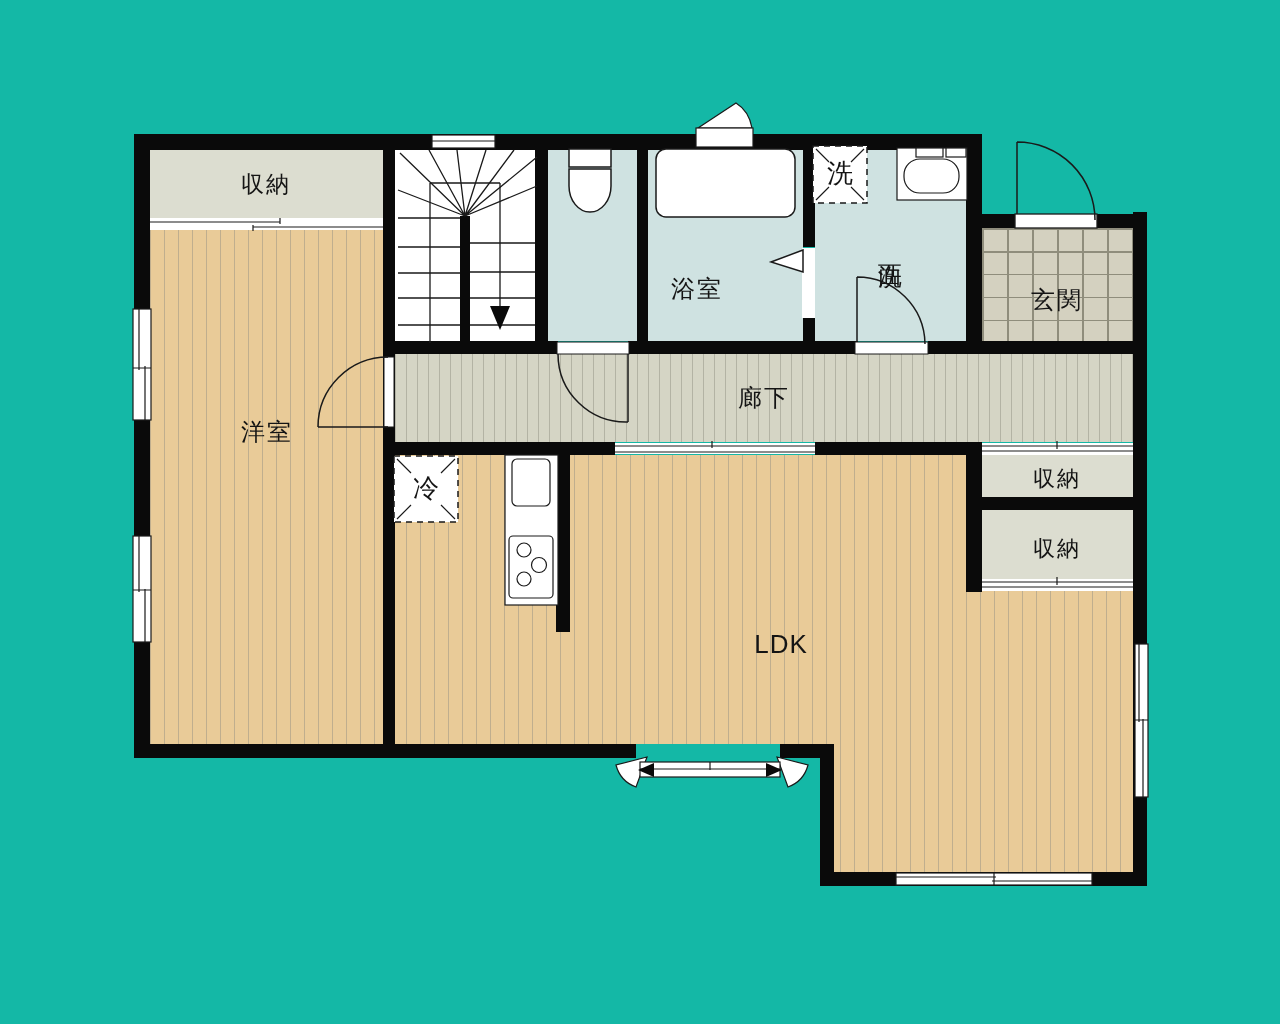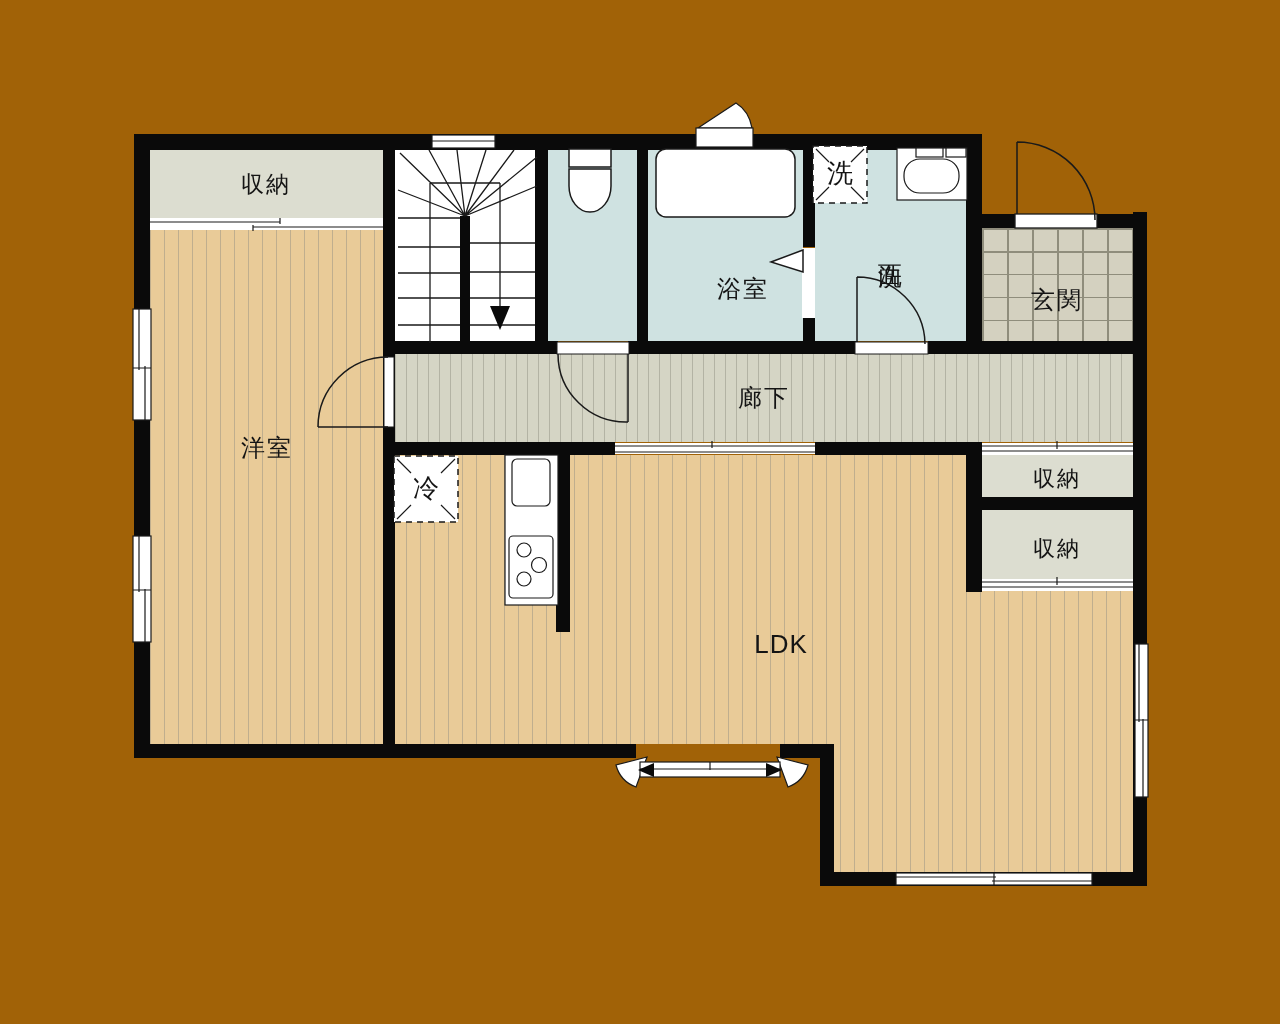--- a/index.html
+++ b/index.html
@@ -1,16 +1,16 @@
 <!DOCTYPE html>
 <html><head>
 <meta charset="utf-8">
 <style>
   html,body{margin:0;padding:0;background:#fff;}
-  #plan{position:relative;width:1280px;height:1024px;background:#a16207;overflow:hidden;
+  #plan{position:relative;width:1280px;height:1024px;background:#14b8a6;overflow:hidden;
         font-family:"Liberation Sans","DejaVu Sans",sans-serif;color:#141414;}
   .floor{position:absolute;}
   .wall{position:absolute;background:#0a0a0a;}
   .wood{background-color:#e9cb98;
         background-image:repeating-linear-gradient(to right,#bfae8e 0 1.5px,rgba(0,0,0,0) 1.5px 14px);}
   .hallfloor{background-color:#d5d5c5;
         background-image:repeating-linear-gradient(to right,#b3b3a4 0 1.5px,rgba(0,0,0,0) 1.5px 11px);}
   .tilefloor{background-color:#d4d1c0;
         background-image:repeating-linear-gradient(to right,#8f8d7c 0 1.5px,rgba(0,0,0,0) 1.5px 25px),
                          repeating-linear-gradient(to bottom,#8f8d7c 0 1.5px,rgba(0,0,0,0) 1.5px 23px);}
@@ -190,22 +190,22 @@
         <path d="M777 757 L808 765 A32 32 0 0 1 788 787 Z" fill="#ffffff"></path>
         <rect x="640" y="762" width="140" height="15" fill="#ffffff"></rect>
         <path d="M640 769 H780 M710 762 V770"></path>
         <polygon points="654,763 638,770 654,777" fill="#0a0a0a" stroke="none"></polygon>
         <polygon points="766,763 782,770 766,777" fill="#0a0a0a" stroke="none"></polygon>
       </g>
     </g>
   </svg>
 
   <div class="lbl" style="left:266px;top:184px;font-size:23px;">収納</div>
-  <div class="lbl" style="left:267px;top:448px;">洋室</div>
-  <div class="lbl" style="left:743px;top:289px;">浴室</div>
+  <div class="lbl" style="left:267px;top:432px;">洋室</div>
+  <div class="lbl" style="left:697px;top:289px;">浴室</div>
   <div class="lbl vert" style="left:890px;top:245px;">洗面</div>
   <div class="lbl big" style="left:840px;top:174px;letter-spacing:0;">洗</div>
   <div class="lbl" style="left:1057px;top:300px;">玄関</div>
   <div class="lbl" style="left:764px;top:398px;">廊下</div>
   <div class="lbl big" style="left:426px;top:489px;letter-spacing:0;">冷</div>
   <div class="lbl small" style="left:1057px;top:479px;">収納</div>
   <div class="lbl small" style="left:1057px;top:549px;">収納</div>
   <div class="lbl big" style="left:781px;top:645px;letter-spacing:1px;">LDK</div>
 
 </div>

